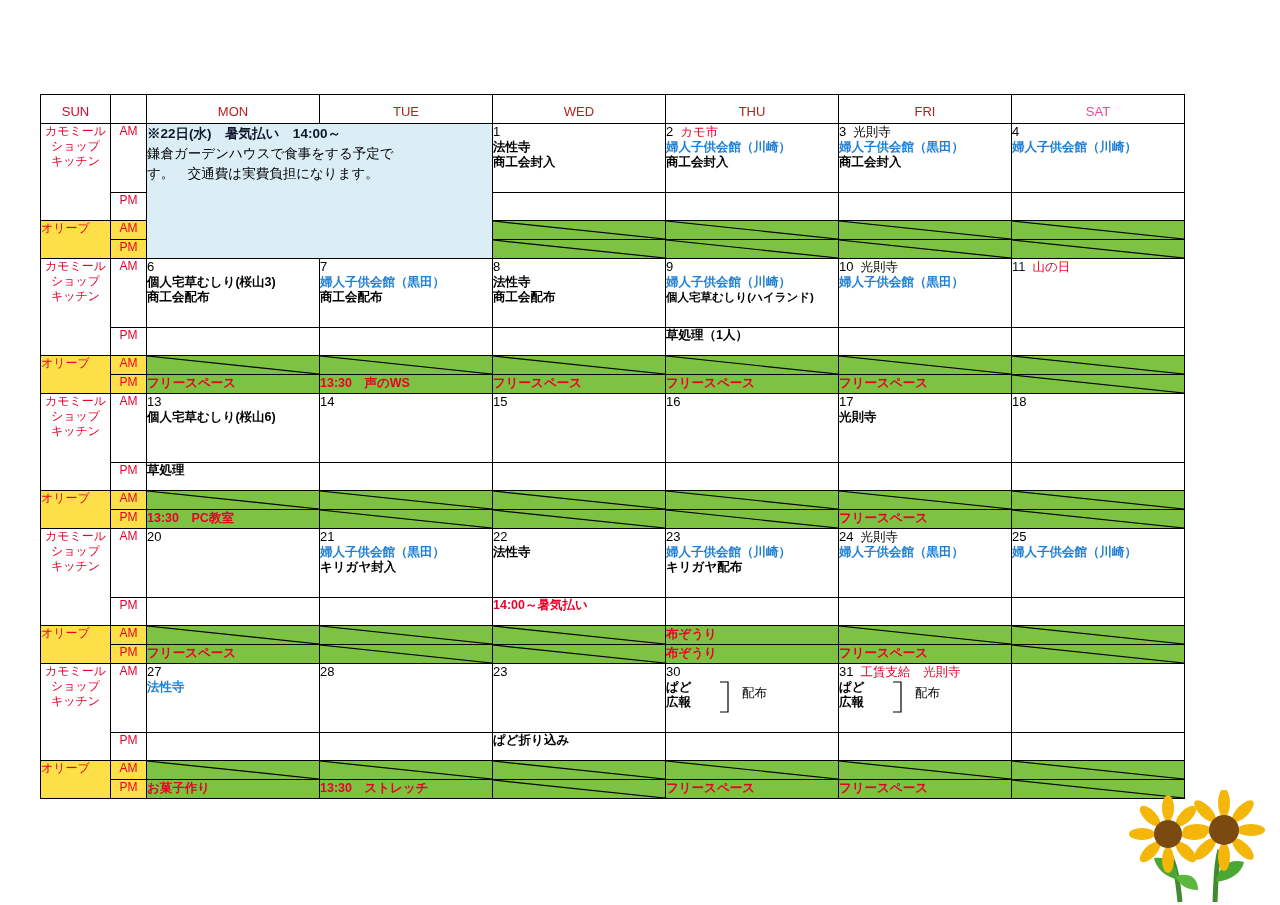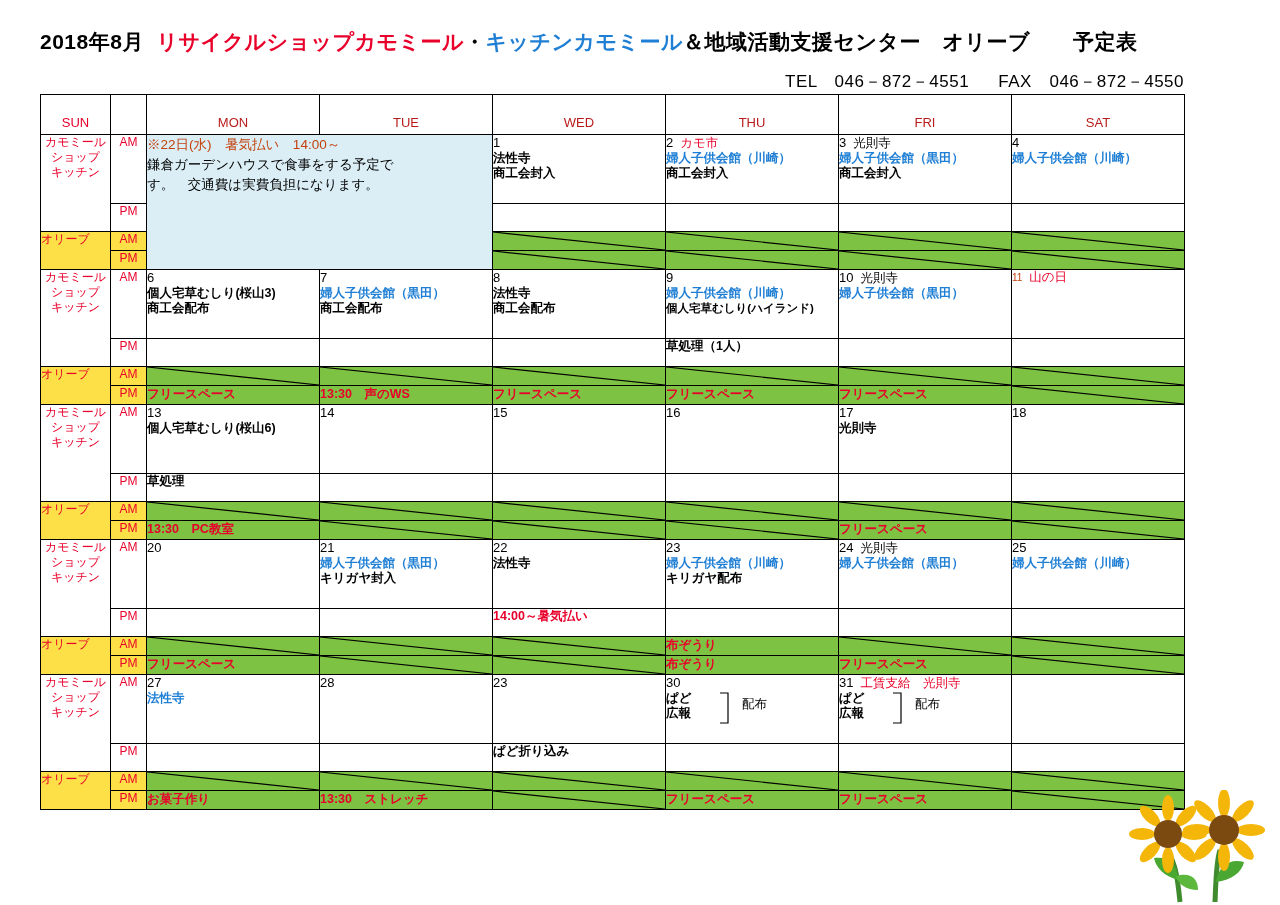--- a/index.html
+++ b/index.html
@@ -72,24 +72,24 @@
   col.c-label { width: 68px; }
   col.c-ampm  { width: 35px; }
   col.c-day   { width: 168px; }
 
   
   tr.head td {
     height: 19px;
     text-align: center;
     font-size: 13px;
     vertical-align: middle;
-    padding: 18px 0 2px 0;
+    padding: 7px 0 2px 0;
   }
   .dow-sun { color: #e8002a; }
-  .dow-sat { color: #b91c1c; }
+  .dow-sat { color: #ec4899; }
   .dow-mid { color: #b91c1c; }
 
   
   .rowlabel {
     color: #e8002a;
     font-size: 12px;
     line-height: 15px;
     padding: 4px 3px 2px 3px;
     text-align: center;
     vertical-align: top;
@@ -111,21 +111,21 @@
   }
 
   
   .cell {
     padding: 2px 3px 2px 4px;
     line-height: 15px;
     font-size: 12.5px;
     position: relative;
   }
   .cell .dnum { color: #000; font-size: 13px; }
-  .cell .dnum-red { color: #c2410c; font-size: 10px; margin-top: 45px; }
+  .cell .dnum-red { color: #0f172a; font-size: 13px; margin-top: 45px; }
   .ev { display: block; font-weight: bold; }
   .ev-black { color: #000000; }
   .ev-blue  { color: #1f7fd4; }
   .ev-red   { color: #e8002a; }
   .ev-sm    { font-size: 11.5px; }
 
   
   .am-tall { height: 68px; }
   .pm-short { height: 27px; }
 
@@ -150,21 +150,21 @@
   }
   .slash svg { display: block; width: 100%; height: 100%; }
 
   
   .note-blue {
     background: #dbeef5;
     padding: 4px 6px;
     line-height: 20px;
     font-size: 13.5px;
   }
-  .note-blue .note-red { color: #c2410c; }
+  .note-blue .note-red { color: #0f172a; font-weight: bold; }
 
   
   .holiday-banner {
     position: absolute;
     left: 360px;
     top: 380px;
     width: 408px;
     height: 38px;
     background: #f5a200;
     color: #e8002a;
@@ -184,28 +184,21 @@
     bottom: 0px;
     width: 150px;
     height: 115px;
   }
 </style>
 </head>
 <body>
 
 <div class="page">
 
-  <div class="title-row">
-    <span class="t-date">2018年8月</span>&nbsp;&nbsp;<span class="t-red">リサイクルショップカモミール</span><span class="t-dot">・</span><span class="t-blue">キッチンカモミール</span><span class="t-black">＆地域活動支援センター　オリーブ　　予定表</span>
-  </div>
-
-  <div class="contact-row">
-    <span>TEL　046－872－4551</span>
-    <span>FAX　046－872－4550</span>
-  </div>
+
 
 
   <table class="cal">
     <colgroup>
       <col class="c-label">
         <col class="c-ampm">
       <col class="c-day">
         <col class="c-day">
         <col class="c-day">
       <col class="c-day">

